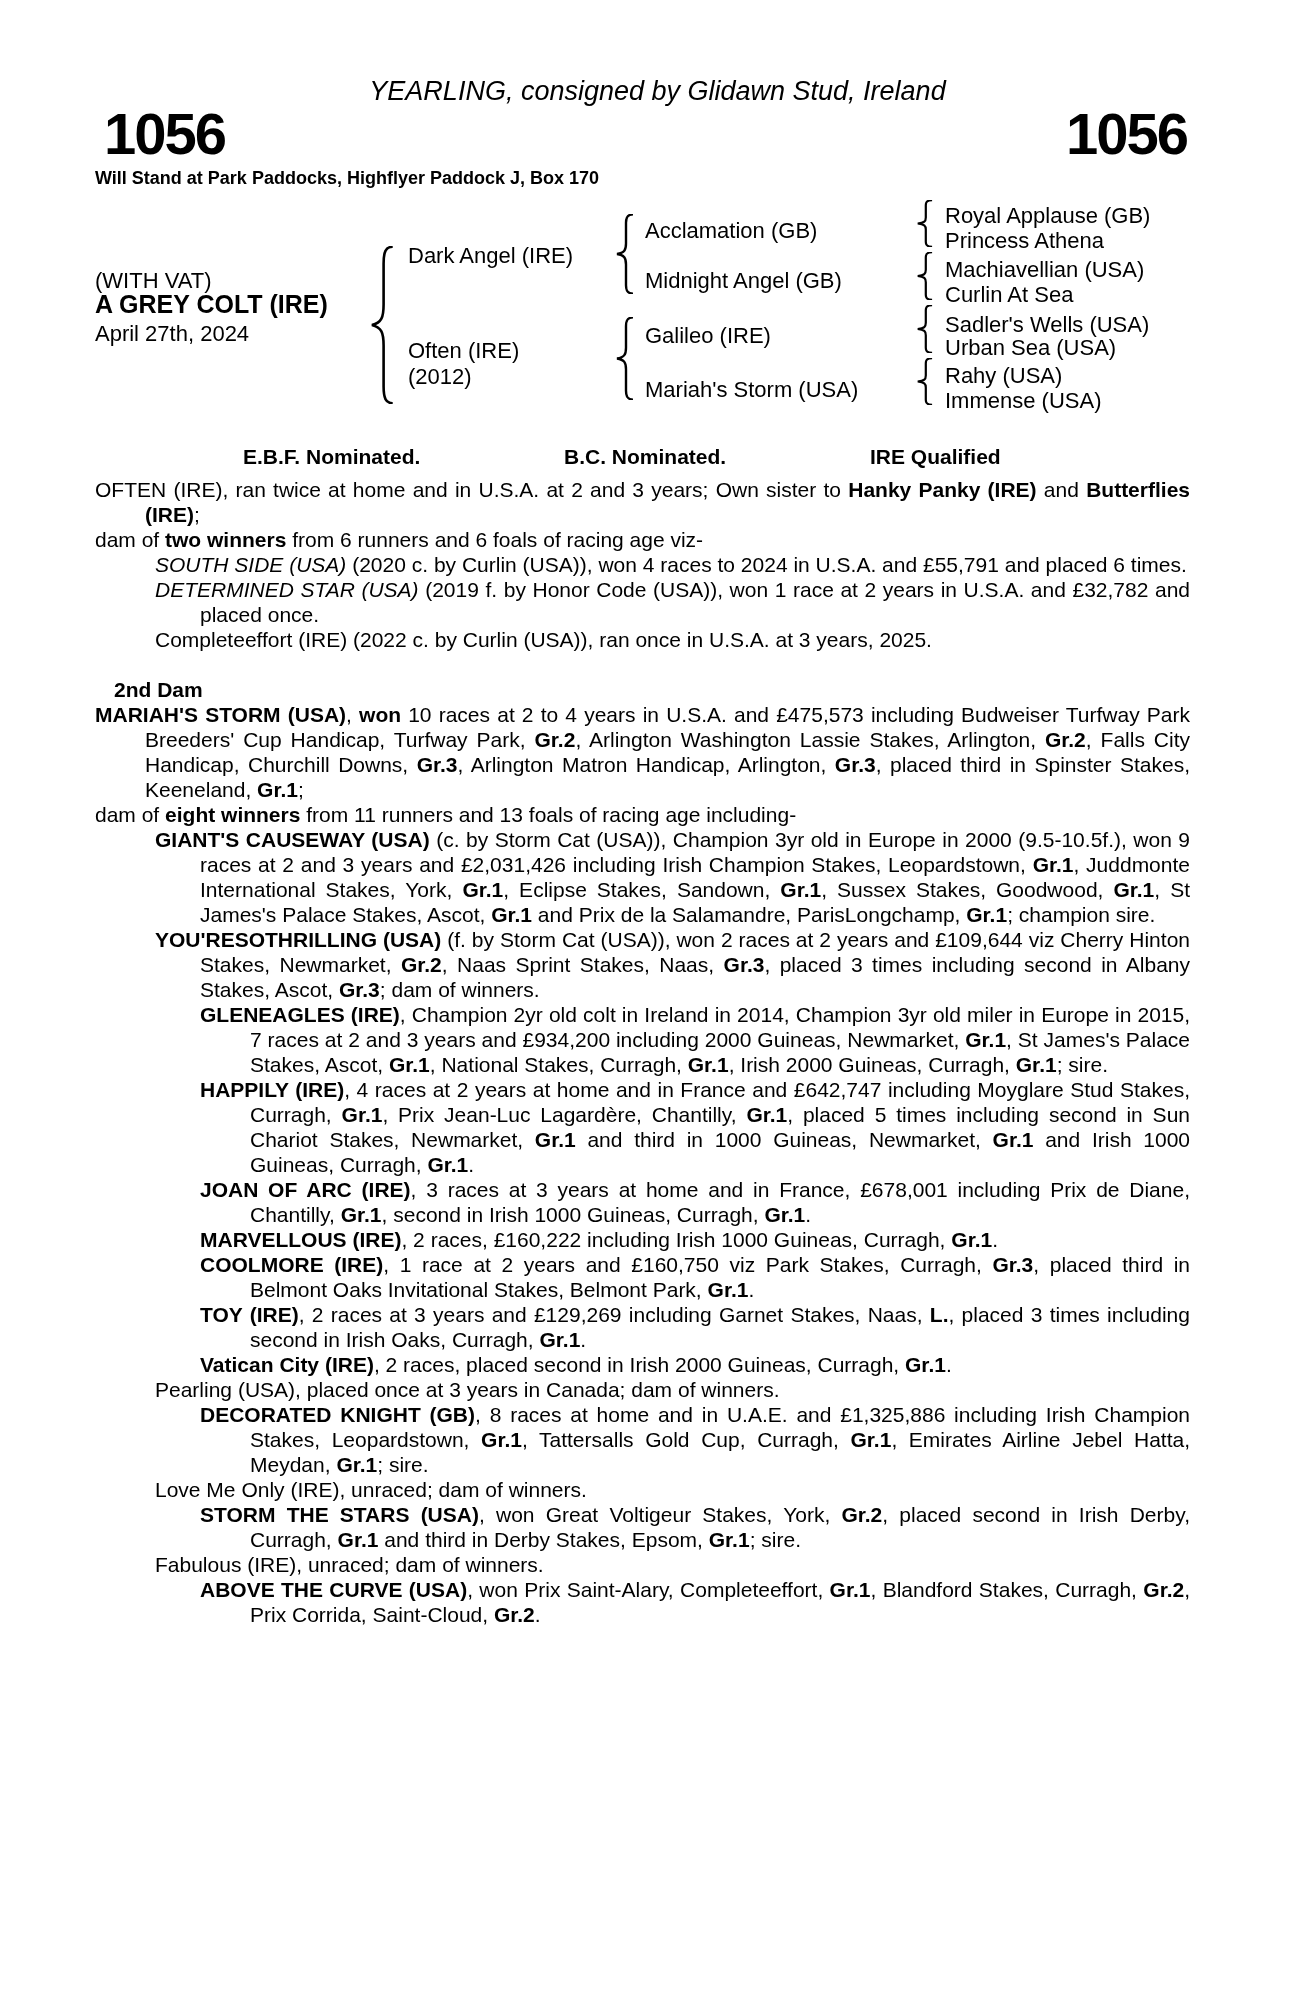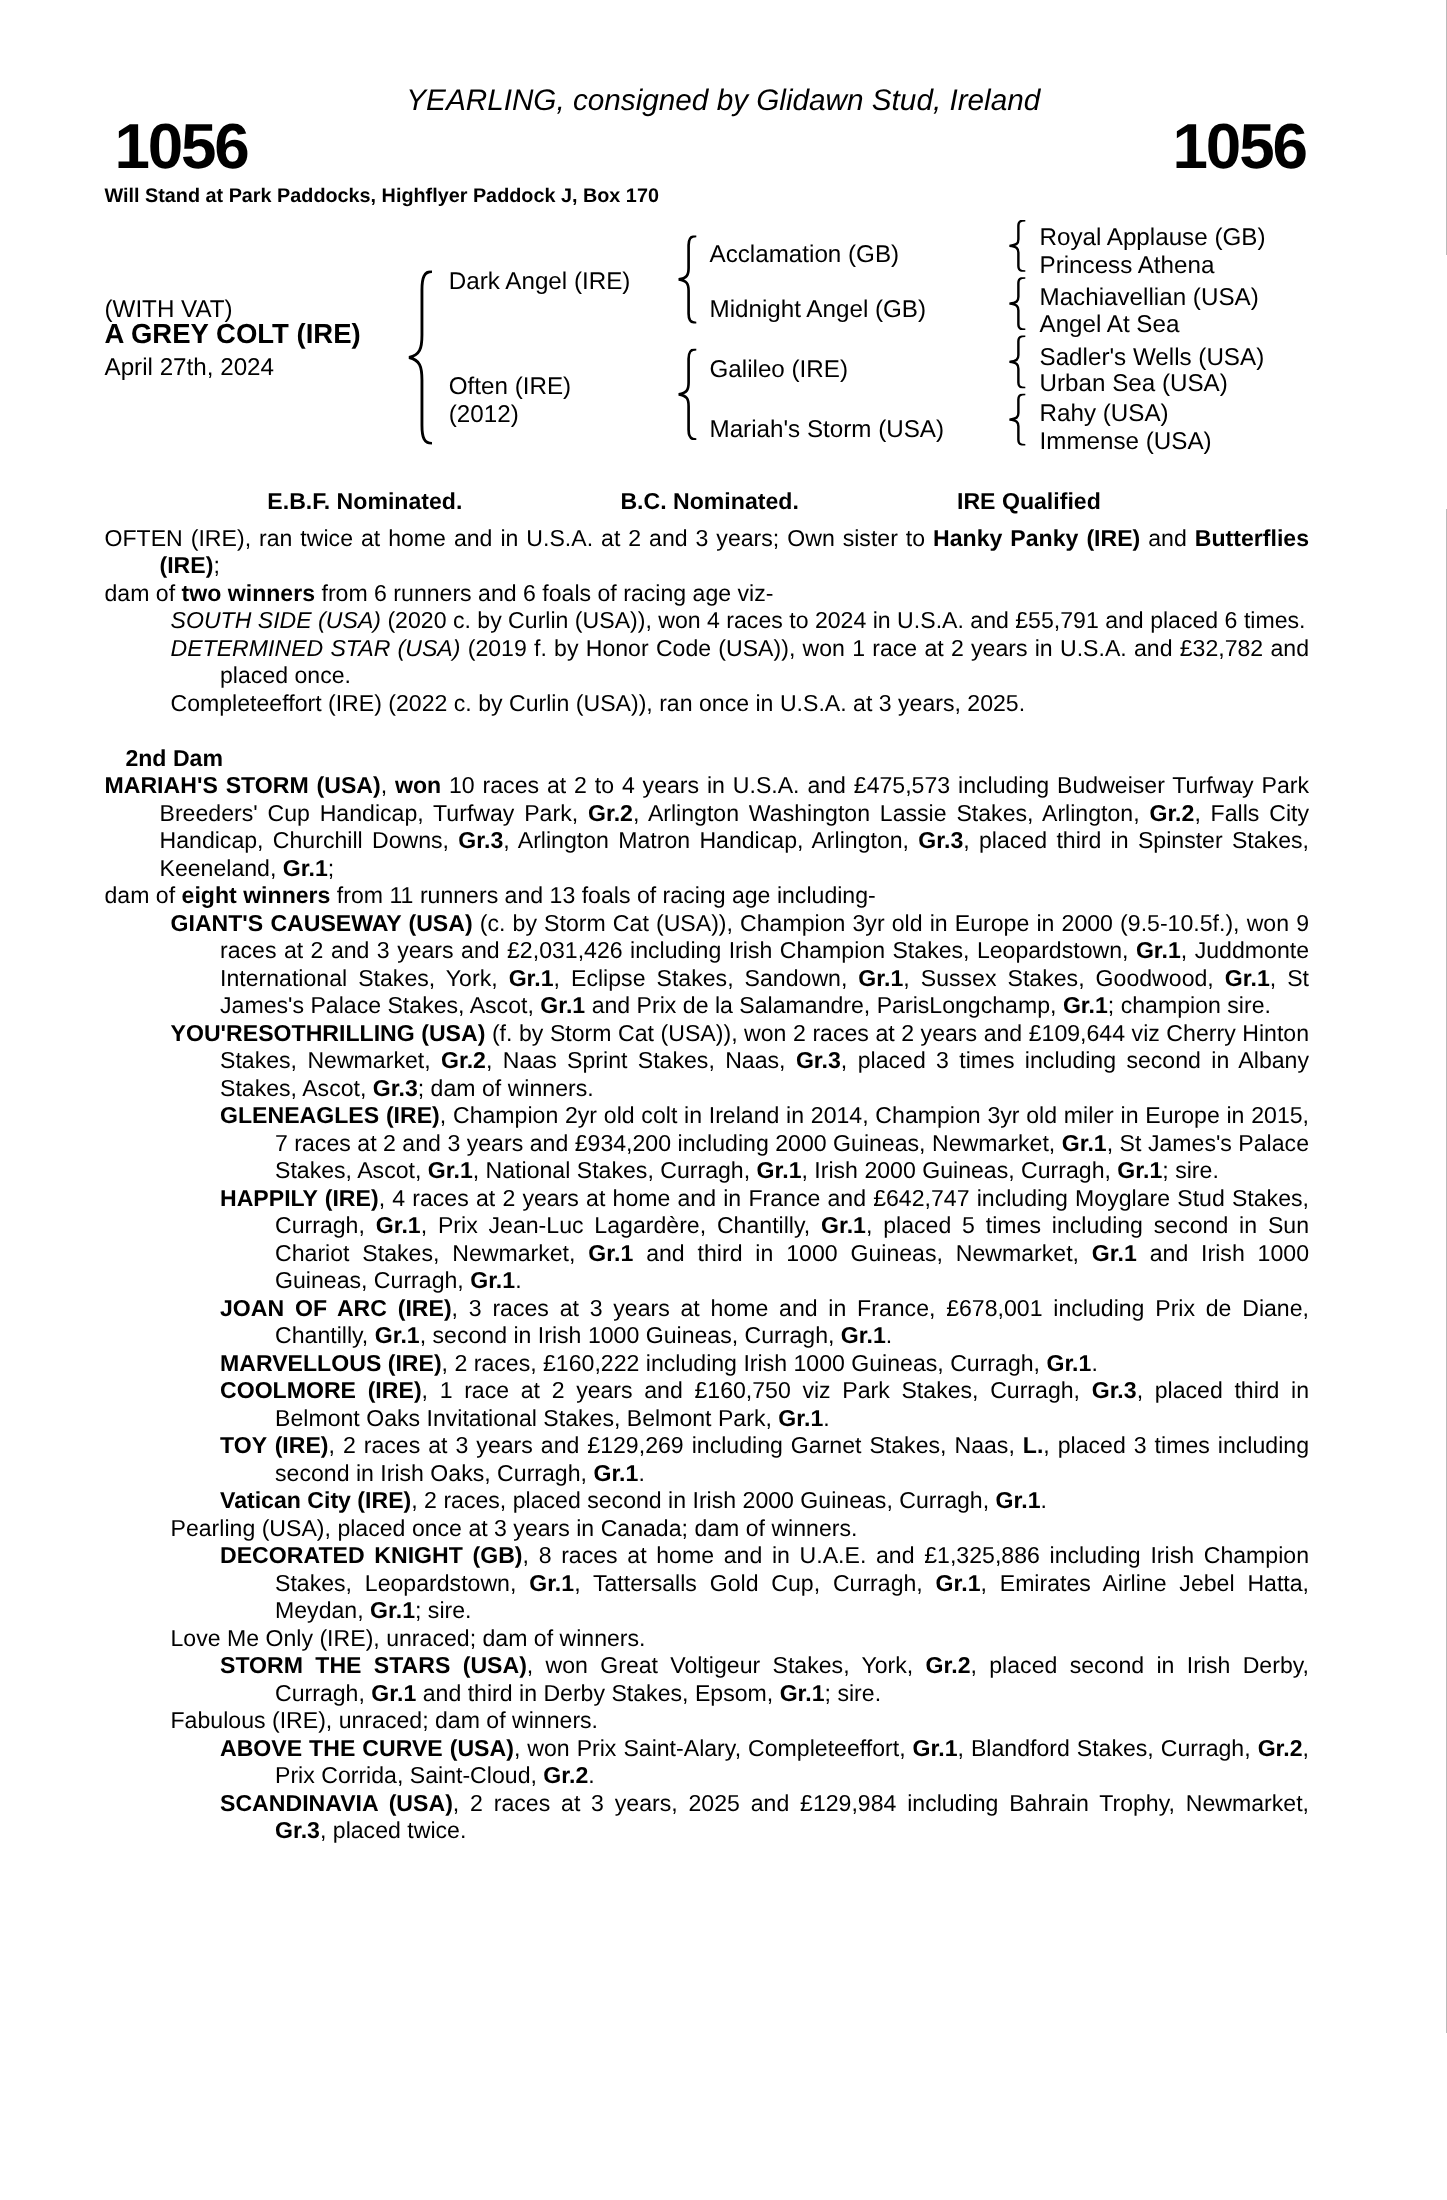--- a/index.html
+++ b/index.html
@@ -94,21 +94,21 @@
     <div class="abs ped" style="left:408px; top:364px;">(2012)</div>
 
     <div class="abs ped" style="left:645px; top:218px;">Acclamation (GB)</div>
     <div class="abs ped" style="left:645px; top:268px;">Midnight Angel (GB)</div>
     <div class="abs ped" style="left:645px; top:323px;">Galileo (IRE)</div>
     <div class="abs ped" style="left:645px; top:377px;">Mariah's Storm (USA)</div>
 
     <div class="abs ped" style="left:945px; top:203px;">Royal Applause (GB)</div>
     <div class="abs ped" style="left:945px; top:228px;">Princess Athena</div>
     <div class="abs ped" style="left:945px; top:257px;">Machiavellian (USA)</div>
-    <div class="abs ped" style="left:945px; top:282px;">Angel At Sea</div>
+    <div class="abs ped" style="left:945px; top:282px;">Curlin At Sea</div>
     <div class="abs ped" style="left:945px; top:312px;">Sadler's Wells (USA)</div>
     <div class="abs ped" style="left:945px; top:335px;">Urban Sea (USA)</div>
     <div class="abs ped" style="left:945px; top:363px;">Rahy (USA)</div>
     <div class="abs ped" style="left:945px; top:388px;">Immense (USA)</div>
   </div>
 
   <div>
     <span class="abs nom" style="left:243px;">E.B.F. Nominated.</span>
     <span class="abs nom" style="left:564px;">B.C. Nominated.</span>
     <span class="abs nom" style="left:870px;">IRE Qualified</span>
@@ -131,16 +131,15 @@
       <p class="para indent-c"><span style="font-weight: bold;">MARVELLOUS (IRE)</span><span>, 2 races, £160,222 including Irish 1000 Guineas, Curragh, </span><span style="font-weight: bold;">Gr.1</span><span>.</span></p>
       <p class="para indent-c"><span style="font-weight: bold;">COOLMORE (IRE)</span><span>, 1 race at 2 years and £160,750 viz Park Stakes, Curragh, </span><span style="font-weight: bold;">Gr.3</span><span>, placed third in Belmont Oaks Invitational Stakes, Belmont Park, </span><span style="font-weight: bold;">Gr.1</span><span>.</span></p>
       <p class="para indent-c"><span style="font-weight: bold;">TOY (IRE)</span><span>, 2 races at 3 years and £129,269 including Garnet Stakes, Naas, </span><span style="font-weight: bold;">L.</span><span>, placed 3 times including second in Irish Oaks, Curragh, </span><span style="font-weight: bold;">Gr.1</span><span>.</span></p>
       <p class="para indent-c"><span style="font-weight: bold;">Vatican City (IRE)</span><span>, 2 races, placed second in Irish 2000 Guineas, Curragh, </span><span style="font-weight: bold;">Gr.1</span><span>.</span></p>
       <p class="para indent-b"><span>Pearling (USA), placed once at 3 years in Canada; dam of winners.</span></p>
       <p class="para indent-c"><span style="font-weight: bold;">DECORATED KNIGHT (GB)</span><span>, 8 races at home and in U.A.E. and £1,325,886 including Irish Champion Stakes, Leopardstown, </span><span style="font-weight: bold;">Gr.1</span><span>, Tattersalls Gold Cup, Curragh, </span><span style="font-weight: bold;">Gr.1</span><span>, Emirates Airline Jebel Hatta, Meydan, </span><span style="font-weight: bold;">Gr.1</span><span>; sire.</span></p>
       <p class="para indent-b"><span>Love Me Only (IRE), unraced; dam of winners.</span></p>
       <p class="para indent-c"><span style="font-weight: bold;">STORM THE STARS (USA)</span><span>, won Great Voltigeur Stakes, York, </span><span style="font-weight: bold;">Gr.2</span><span>, placed second in Irish Derby, Curragh, </span><span style="font-weight: bold;">Gr.1</span><span> and third in Derby Stakes, Epsom, </span><span style="font-weight: bold;">Gr.1</span><span>; sire.</span></p>
       <p class="para indent-b"><span>Fabulous (IRE), unraced; dam of winners.</span></p>
       <p class="para indent-c"><span style="font-weight: bold;">ABOVE THE CURVE (USA)</span><span>, won Prix Saint-Alary, Completeeffort, </span><span style="font-weight: bold;">Gr.1</span><span>, Blandford Stakes, Curragh, </span><span style="font-weight: bold;">Gr.2</span><span>, Prix Corrida, Saint-Cloud, </span><span style="font-weight: bold;">Gr.2</span><span>.</span></p>
-      <p class="para indent-c"><span style="font-weight: bold;">SCANDINAVIA (USA)</span><span>, 2 races at 3 years, 2025 and £129,984 including Bahrain Trophy, Newmarket, </span><span style="font-weight: bold;">Gr.3</span><span>, placed twice.</span></p>
     </div>
 
 </div>
 
 </body></html>

